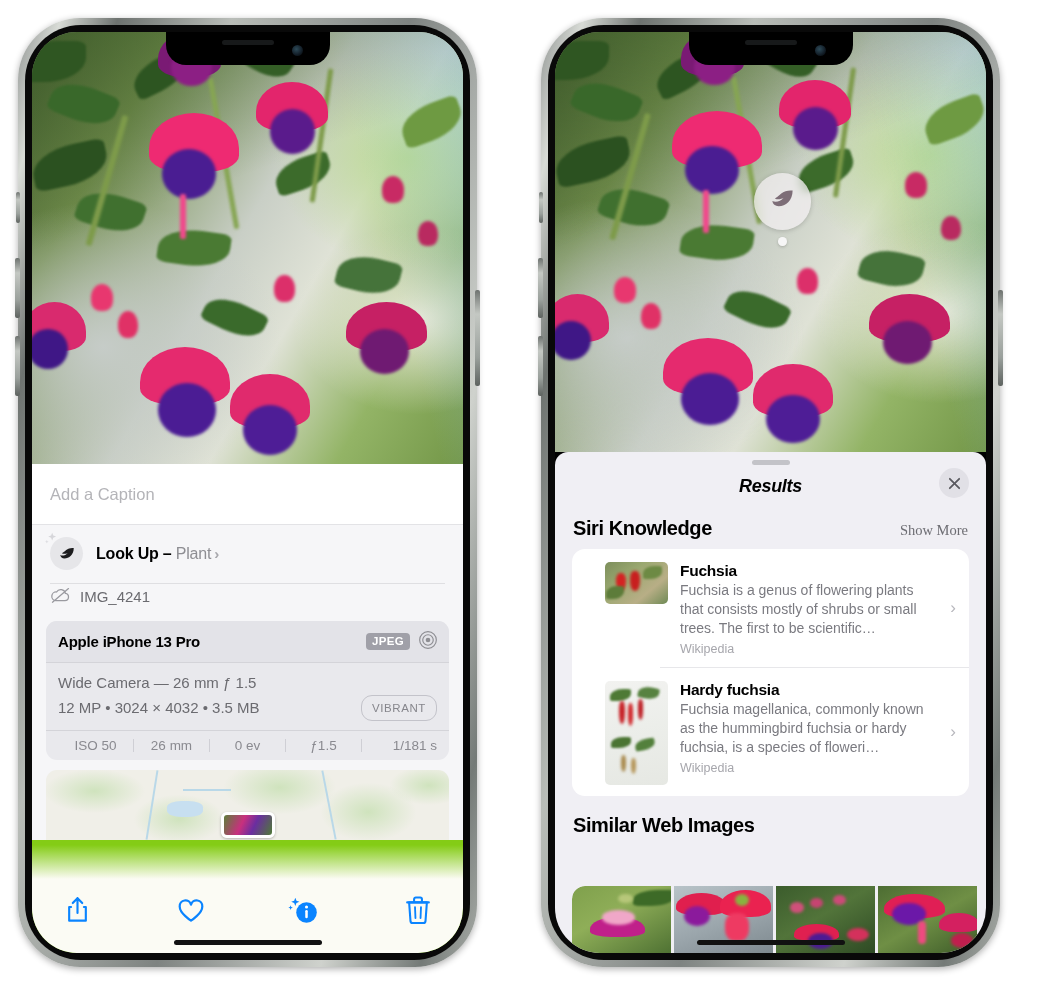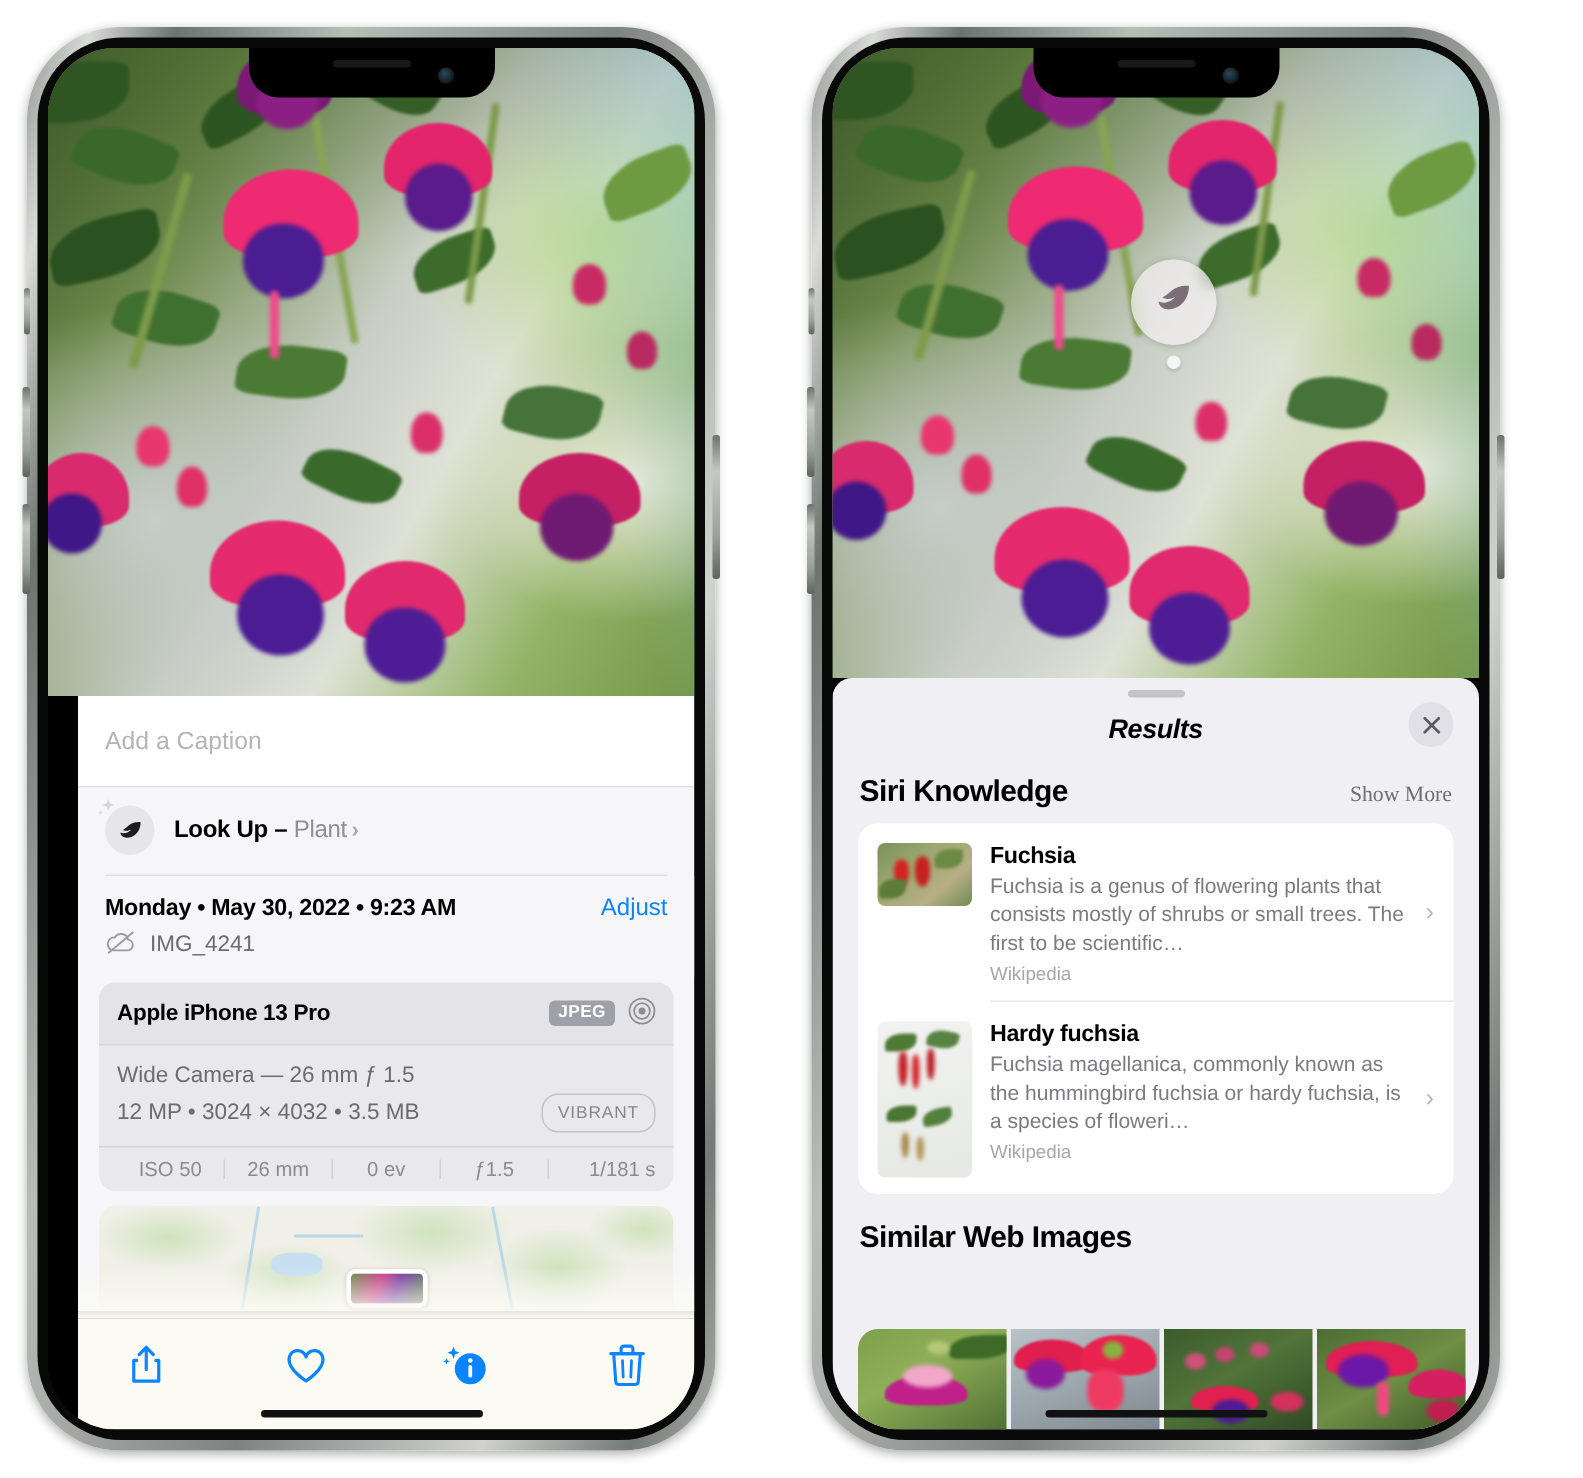--- a/index.html
+++ b/index.html
@@ -94,24 +94,23 @@
   .vlu-dot {
     position: absolute; z-index: 20;
     width: 9px; height: 9px; border-radius: 50%;
     background: rgba(250,248,250,.92);
     box-shadow: 0 1px 3px rgba(0,0,0,.2);
   }
 
   
   .info-panel {
     position: absolute; left: 0; right: 0; top: 432px; bottom: 0;
-    background: #737373;
+    background: #84cc16;
     font-size: 15px; color: #000;
     overflow: hidden;
-    margin-left: 20px;
   }
   .caption-row {
     height: 60px; display: flex; align-items: center;
     padding: 0 18px; background: #fff;
     color: #b4b4b8; font-size: 16.5px;
   }
   .lookup-block { background: #f6f6f8; border-top: .5px solid #e3e3e6; }
   .lookup-row {
     display: flex; align-items: center; gap: 13px;
     padding: 12px 18px 13px 18px;
@@ -239,21 +238,21 @@
   .sec-head {
     display: flex; align-items: baseline; justify-content: space-between;
     padding: 10px 18px 9px 18px;
   }
   .sec-title { font-size: 20px; font-weight: 700; letter-spacing: -.4px; }
   .show-more { font-size: 14.5px; color: #6d6d73; font-family: Liberation Serif, serif; }
 
   .kb-card {
     margin: 0 17px; background: #fff; border-radius: 13px; overflow: hidden;
   }
-  .kb-row { display: flex; align-items: flex-start; gap: 12px; padding: 13px 12px 11px 13px; position: relative; }
+  .kb-row { display: flex; align-items: flex-start; gap: 12px; padding: 13px 12px 11px 13px; position: relative; margin-left: 20px; }
   .kb-thumb { width: 63px; border-radius: 5px; overflow: hidden; flex: 0 0 auto; position: relative; }
   .kb-thumb.t1 { height: 42px; background: linear-gradient(140deg,#7d8f5c 0%,#9aa870 35%,#b8ae86 70%,#6f8a55 100%); }
   .kb-thumb.t2 { height: 104px; background: linear-gradient(170deg,#f2f2f0 0%,#eceeea 45%,#e6e8e3 100%); }
   .kb-text { flex: 1; min-width: 0; padding-right: 18px; }
   .kb-title { font-size: 15.5px; font-weight: 700; letter-spacing: -.25px; margin-bottom: 1px; }
   .kb-desc { font-size: 14px; color: #7a7a80; line-height: 1.36; }
   .kb-src { font-size: 12.5px; color: #a6a6ac; margin-top: 4px; }
   .kb-chev { position: absolute; right: 13px; top: 50%; transform: translateY(-50%); color: #b7b7bd; font-size: 17px; }
   .kb-div { height: .5px; background: #e7e7ea; margin-left: 88px; }
 
@@ -346,24 +345,20 @@
                   <path d="M4.6 10.6l.6 1.6 1.6.6-1.6.6-.6 1.6-.6-1.6-1.6-.6 1.6-.6z" fill="#dcdce0"></path>
                 </svg>
               </span>
             </div>
             <div class="lookup-text">
               <span>Look Up</span><span> – </span><span class="dim">Plant</span><span class="chev-sm">›</span>
             </div>
           </div>
           <div class="meta-sep"></div>
 
-          <div class="date-row">
-            <span class="date-text">Monday • May 30, 2022 • 9:23 AM</span>
-            <span class="adjust-link">Adjust</span>
-          </div>
           <div class="file-row">
             <span>
               <svg width="21" height="16" viewBox="0 0 26 20" aria-hidden="true">
                 <path d="M7 17h11.5a4.5 4.5 0 0 0 .6-8.96A6 6 0 0 0 8.1 6.2 4.9 4.9 0 0 0 7 17z" fill="none" stroke="#9a9aa0" stroke-width="1.6"></path>
                 <line x1="3" y1="19" x2="23" y2="2" stroke="#9a9aa0" stroke-width="1.6" stroke-linecap="round"></line>
               </svg>
             </span>
             <span>IMG_4241</span>
           </div>
 

